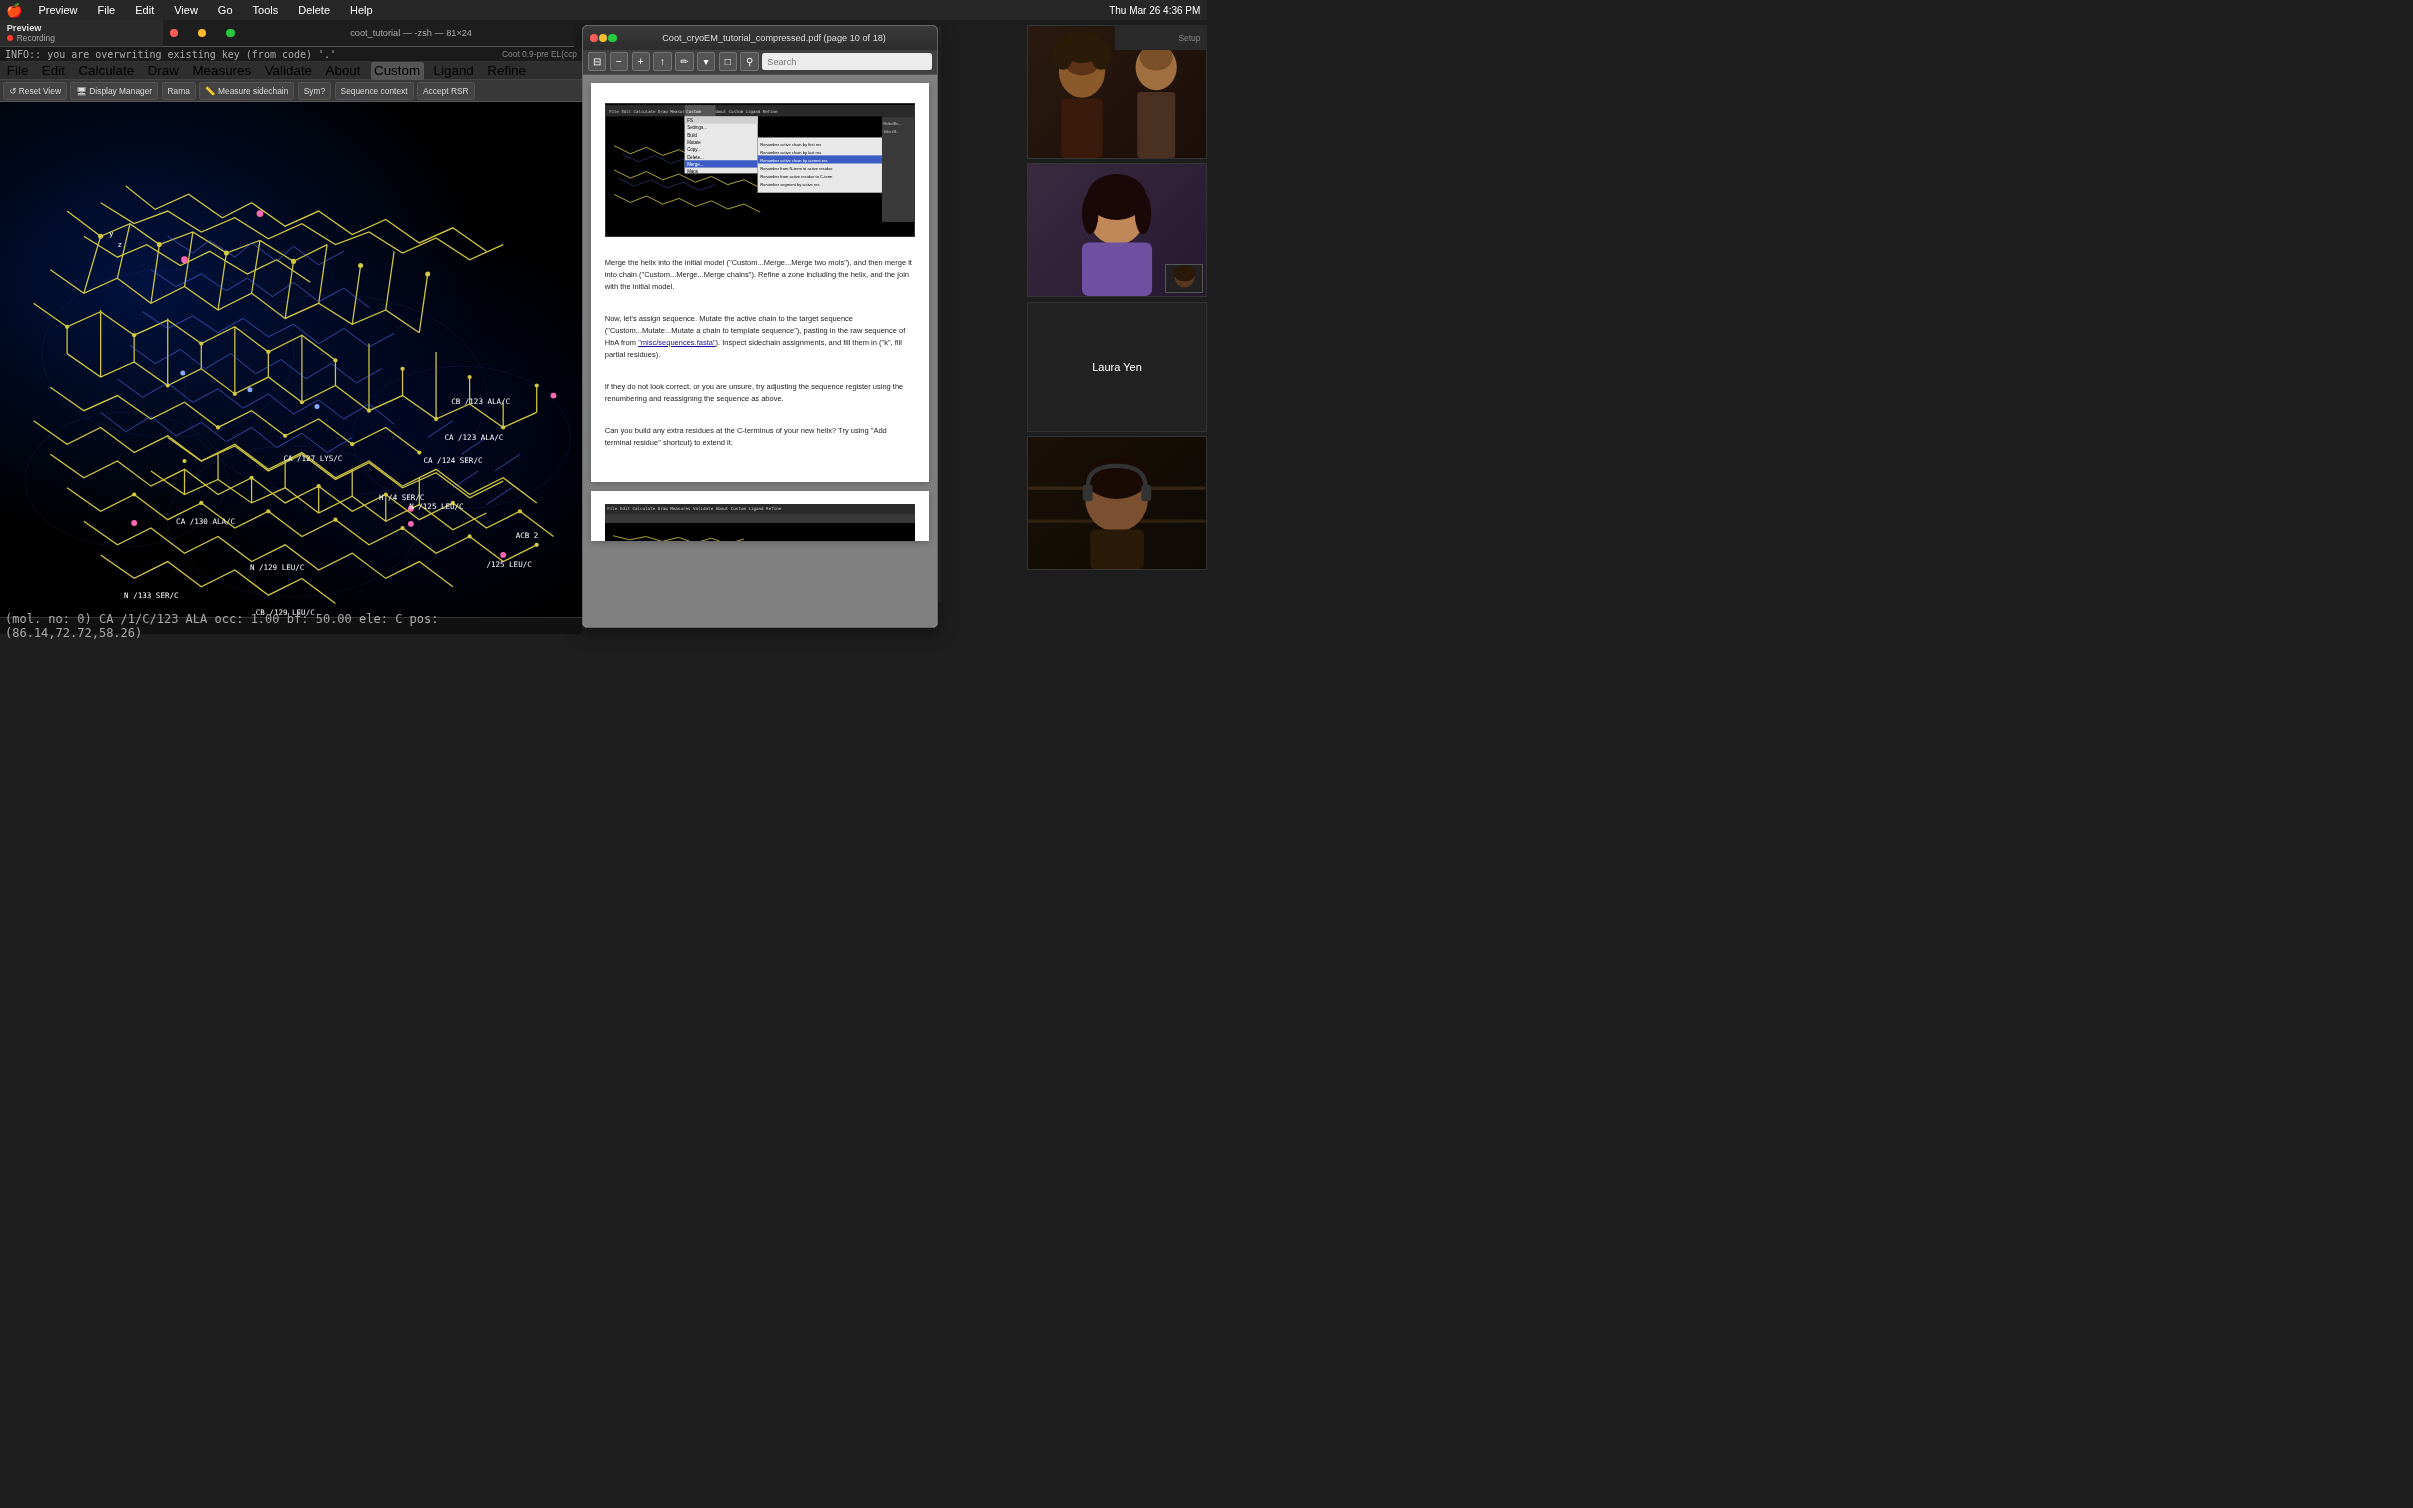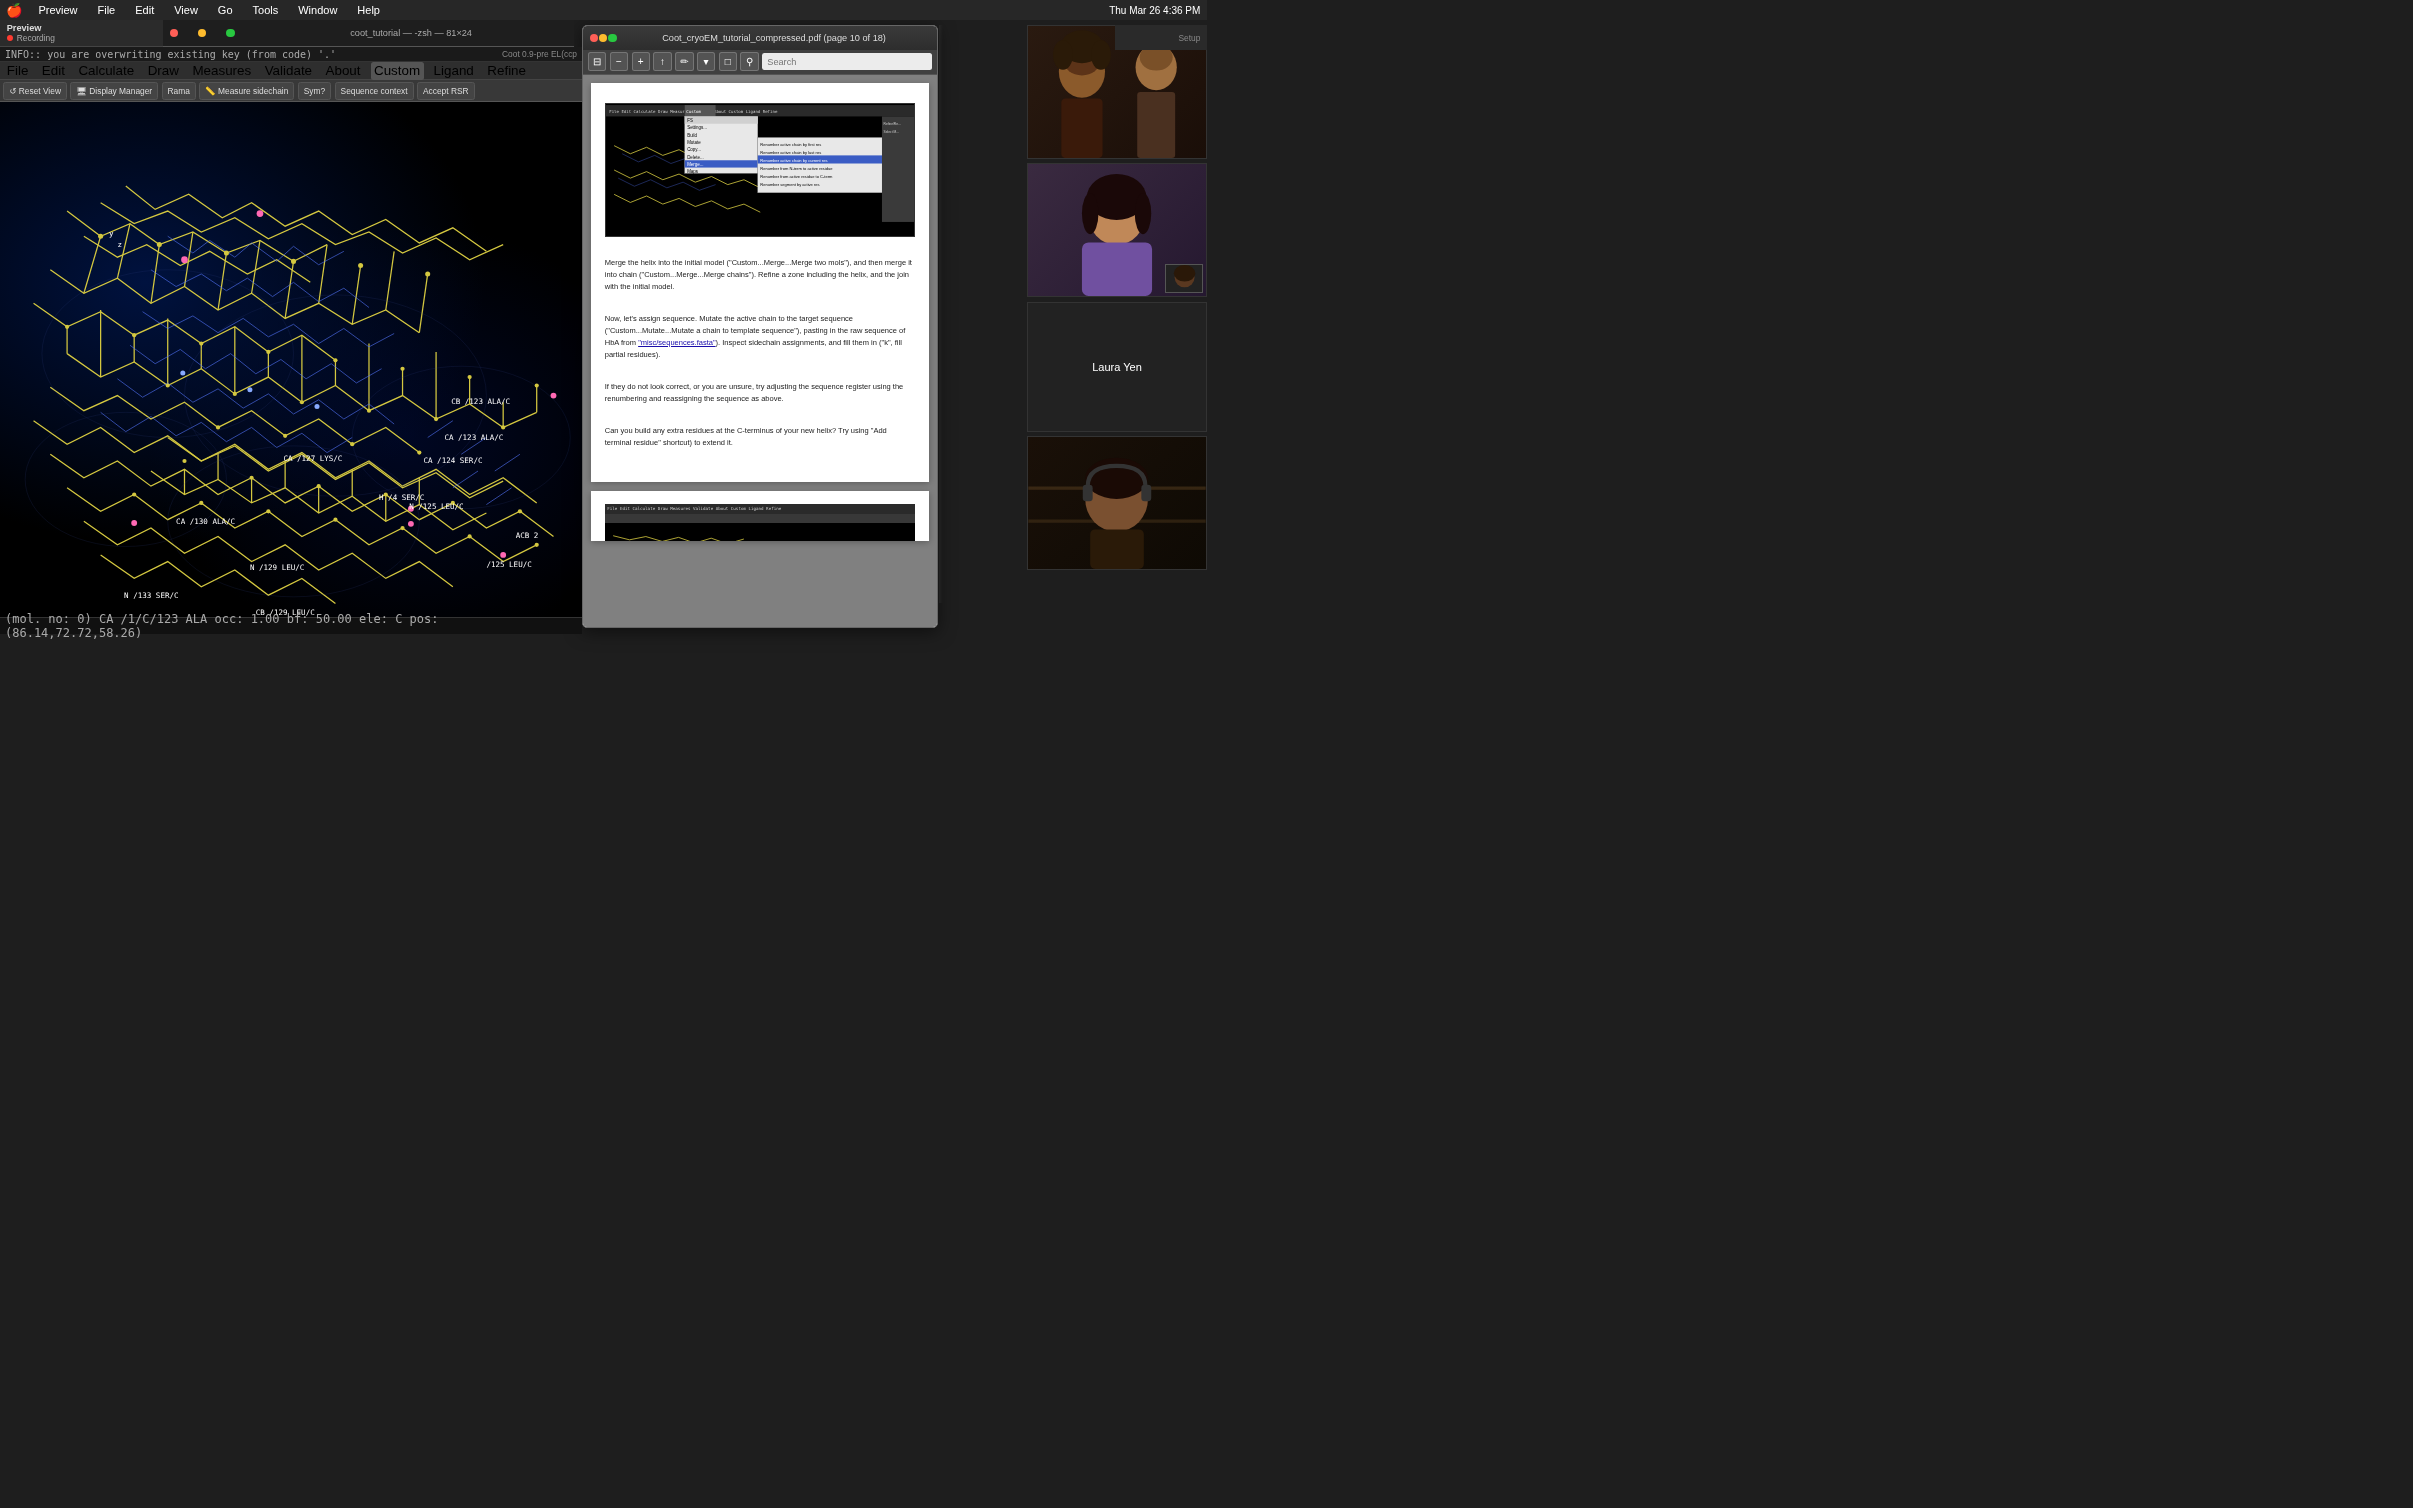--- a/index.html
+++ b/index.html
@@ -222,21 +222,21 @@
 <body>
 
 <div class="menubar">
   <span style="font-size:13.4px;">🍎</span>
   <span class="menubar-item">Preview</span>
   <span class="menubar-item">File</span>
   <span class="menubar-item">Edit</span>
   <span class="menubar-item">View</span>
   <span class="menubar-item">Go</span>
   <span class="menubar-item">Tools</span>
-  <span class="menubar-item">Window</span>
+  <span class="menubar-item">Delete</span>
   <span class="menubar-item">Help</span>
   <div class="menubar-right">
     <span>Thu Mar 26  4:36 PM</span>
   </div>
 </div>
 
 <div style="position:absolute;top:20px;left:0;width:163px;height:27px;background:#2b2b2b;z-index:98;display:flex;flex-direction:column;justify-content:center;padding:1.7px 6.7px;border-bottom:0.8px solid #444;">
   <span style="font-size:9.2px;font-weight:bold;color:#ddd;">Preview</span>
   <div class="rec-indicator">
     <div class="rec-dot"></div>

